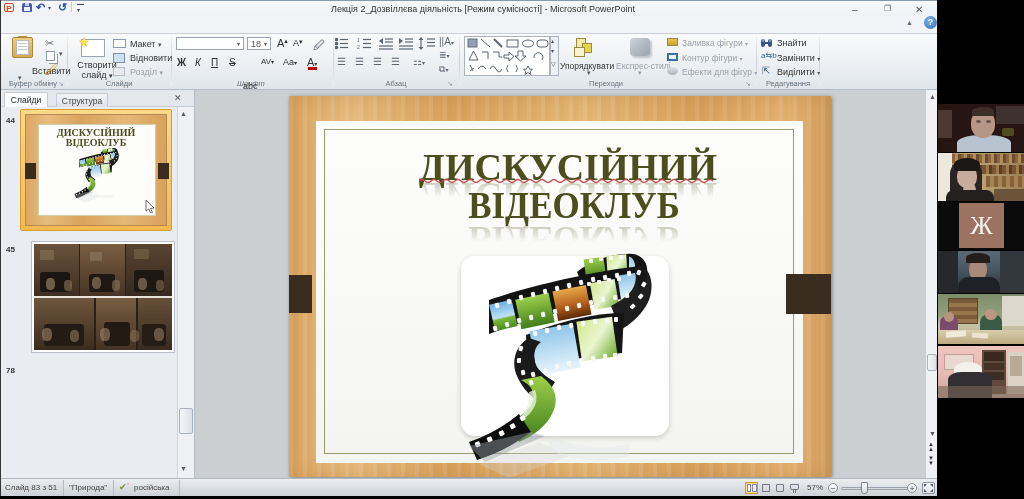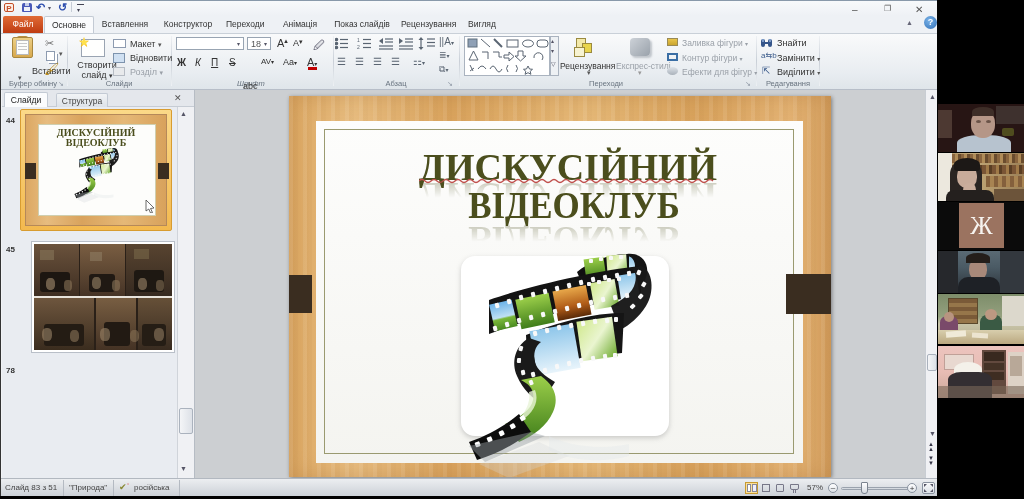--- a/index.html
+++ b/index.html
@@ -55,45 +55,35 @@
 
 
 #videos { position:absolute; left:937px; top:0; width:87px; height:499px; background:#000; }
 .vtile { position:absolute; left:1px; width:86px; overflow:hidden; }
 </style>
 </head>
 <body>
 <div id="stage">
  <div id="win">
   <div id="titlebar">
+    <div id="titletext">Лекція 2_Дозвіллєва діяльність [Режим сумісності]  -  Microsoft PowerPoint</div>
     <div class="abs" style="left:3px;top:2px;width:10px;height:9px;background:#fceee6;border:1px solid #c4502a;border-radius:2px;color:#c4502a;font-weight:bold;font-size:8px;text-align:center;line-height:9px;">P</div>
     <div class="abs" style="left:21px;top:2px;width:10px;height:9px;background:#4a5ab8;border-radius:2px 2px 1px 1px;">
       <div class="abs" style="left:3px;top:0;width:4px;height:3px;background:#c8d0ea;"></div>
       <div class="abs" style="left:2px;top:4px;width:6px;height:4px;background:#eef1f8;"></div>
     </div>
     <div class="abs" style="left:35px;top:0px;color:#2e4fae;font-size:11px;font-weight:bold;">↶</div>
     <div class="abs" style="left:47px;top:3px;color:#556;font-size:6px;">▾</div>
     <div class="abs" style="left:57px;top:0px;color:#2e4fae;font-size:11px;font-weight:bold;">↺</div>
     <div class="abs" style="left:70px;top:1px;width:1px;height:10px;background:#c6ccd6;"></div>
     <div class="abs" style="left:76px;top:3px;width:7px;height:1px;background:#445;"></div>
     <div class="abs" style="left:76px;top:5px;font-size:6px;color:#445;">▾</div>
     <div class="winbtn" style="left:851px;">–</div>
     <div class="winbtn" style="left:883px;font-size:8px;">❐</div>
     <div class="winbtn" style="left:914px;">✕</div>
-  </div>
-  <div id="tabrow">
-    <div class="tab" id="tab-file">Файл</div>
-    <div class="tab" id="tab-home">Основне</div>
-    <div class="tab" style="left:100px;width:48px;">Вставлення</div>
-    <div class="tab" style="left:160px;width:54px;">Конструктор</div>
-    <div class="tab" style="left:225px;width:38px;">Переходи</div>
-    <div class="tab" style="left:280px;width:38px;">Анімація</div>
-    <div class="tab" style="left:333px;width:56px;">Показ слайдів</div>
-    <div class="tab" style="left:400px;width:54px;">Рецензування</div>
-    <div class="tab" style="left:465px;width:32px;">Вигляд</div>
   </div>
   <div id="ribbon">
 
     <div class="grpdiv" style="left:66px;"></div>
     <div class="grpdiv" style="left:170px;"></div>
     <div class="grpdiv" style="left:332px;"></div>
     <div class="grpdiv" style="left:458px;"></div>
     <div class="grpdiv" style="left:755px;"></div>
     <div class="grpdiv" style="left:818px;"></div>
     <div class="grplabel" style="left:-18px;">Буфер обміну</div>
@@ -210,21 +200,21 @@
             <path d="M12 32 q4 -6 8 0"></path>
             <path d="M24 32 q3 -6 6 0 q3 6 6 0"></path>
         <path d="M42 28 q-3 3.5 0 7"></path>
             <path d="M50 28 q3 3.5 0 7"></path>
         <path d="M62 29 l1.5 3 3 .3 -2.3 2 .7 3 -2.9 -1.6 -2.9 1.6 .7 -3 -2.3 -2 3 -.3 Z"></path>
       </g>
     </svg>
     <div class="abs" style="left:575px;top:4px;width:10px;height:10px;background:#f3e9a9;border:1px solid #9a8a40;"></div>
     <div class="abs" style="left:581px;top:9px;width:10px;height:10px;background:#e8d44c;border:1px solid #9a8a40;"></div>
     <div class="abs" style="left:573px;top:13px;width:11px;height:10px;background:#f7f3d2;border:1px solid #9a8a40;"></div>
-    <div class="rtext" style="left:559px;top:27px;font-size:8.5px;">Рецензування</div>
+    <div class="rtext" style="left:559px;top:27px;font-size:8.5px;">Упорядкувати</div>
     <div class="ricon" style="left:586px;top:35px;font-size:7px;color:#555;">▾</div>
     <div class="abs" style="left:629px;top:4px;width:20px;height:18px;background:linear-gradient(135deg,#cdd2d8,#9aa2ab);border-radius:4px;box-shadow:2px 2px 2px #c0c5cb;"></div>
     <div class="rtext gray" style="left:615px;top:27px;font-size:8.5px;">Експрес-стилі</div>
     <div class="ricon" style="left:637px;top:35px;font-size:7px;color:#999;">▾</div>
     <div class="abs" style="left:666px;top:4px;width:11px;height:8px;background:linear-gradient(#e8c44a,#caa52f);border:1px solid #998a55;"></div>
     <div class="rtext gray" style="left:681px;top:4px;font-size:8.5px;">Заливка фігури <span style="font-size:6px;">▾</span></div>
     <div class="abs" style="left:666px;top:19px;width:11px;height:8px;border:2px solid #3a6ea5;"></div>
     <div class="rtext gray" style="left:681px;top:19px;font-size:8.5px;">Контур фігури <span style="font-size:6px;">▾</span></div>
     <div class="abs" style="left:666px;top:33px;width:11px;height:8px;background:linear-gradient(#dde2e8,#aab2bb);border-radius:50%;"></div>
     <div class="rtext gray" style="left:681px;top:33px;font-size:8.5px;">Ефекти для фігур <span style="font-size:6px;">▾</span></div>

